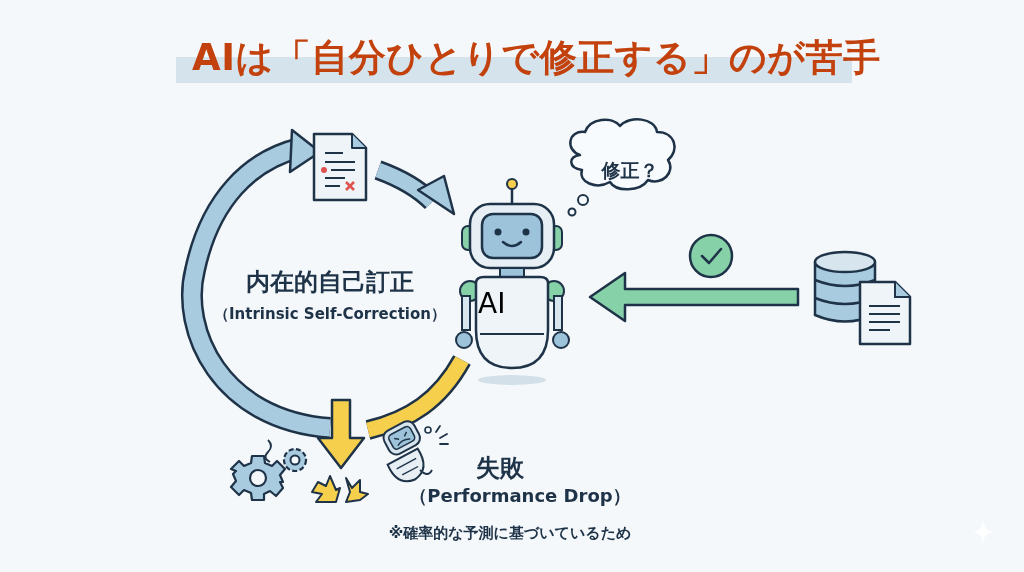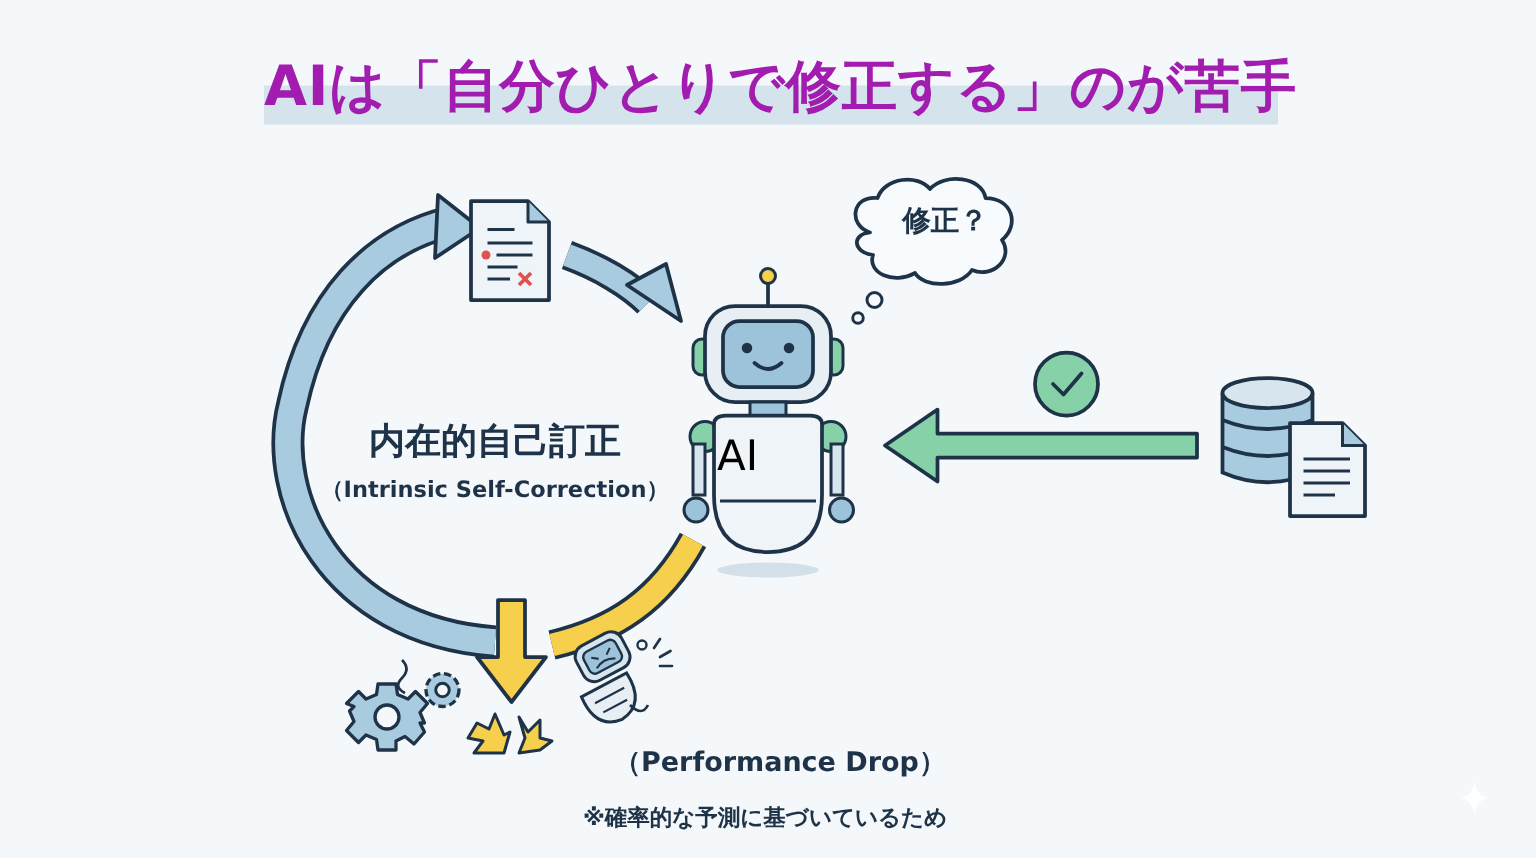--- a/index.html
+++ b/index.html
@@ -7,33 +7,33 @@
     width: 1024px; height: 572px; overflow: hidden;
     background: #f4f8fb;
     font-family: "DejaVu Sans", "Liberation Sans", sans-serif;
     color: #1f3348;
     position: relative;
   }
   .stage { position: absolute; left: 0; top: 0; width: 1024px; height: 572px; }
   .title-wrap { position: absolute; left: 176px; top: 30px; width: 676px; height: 56px; }
   .title-band { position: absolute; left: 0; top: 27px; width: 676px; height: 26px; background: #d5e3ec; }
   .title {
-    position: absolute; left: 0; top: 0; width: 676px; text-align: right;
-    font-size: 37px; font-weight: bold; color: #a21caf; letter-spacing: 0.5px;
+    position: absolute; left: 16px; top: 0; width: 676px; text-align: right;
+    font-size: 37px; font-weight: bold; color: #c2410c; letter-spacing: 0.5px;
     line-height: 56px; white-space: nowrap;
   }
-  .label { position: absolute; text-align: center; color: #1f3348; font-weight: bold; white-space: nowrap; margin-top: 12px; }
+  .label { position: absolute; text-align: center; color: #1f3348; font-weight: bold; white-space: nowrap; }
   .lbl-intrinsic-jp { left: 205px; top: 266px; width: 250px; font-size: 24px; }
   .lbl-intrinsic-en { left: 200px; top: 305px; width: 260px; font-size: 15px; }
   .lbl-fail-jp { left: 460px; top: 452px; width: 80px; font-size: 24px; }
   .lbl-fail-en { left: 400px; top: 484px; width: 240px; font-size: 18px; text-align: center; }
   .lbl-ext-jp { left: 662px; top: 317px; width: 110px; font-size: 24px; }
   .lbl-ext-sub { left: 662px; top: 350px; width: 110px; font-size: 19px; }
   .lbl-note { left: 340px; top: 524px; width: 340px; font-size: 15px; text-align: center; }
-  .bubble-text { position: absolute; left: 590px; top: 134px; width: 80px; text-align: center; font-size: 19px; font-weight: bold; color: #1f3348; }
+  .bubble-text { position: absolute; left: 590px; top: 158px; width: 80px; text-align: center; font-size: 19px; font-weight: bold; color: #1f3348; }
   .ai-text { position: absolute; left: 478px; top: 287px; width: 56px; text-align: left; font-size: 28px; color: #000000; font-family: "DejaVu Sans", sans-serif; }
   svg { position: absolute; left: 0; top: 0; }
 </style>
 </head>
 <body>
 
 <div class="stage">
 
   <div class="title-wrap">
     <div class="title-band"></div>
@@ -164,16 +164,17 @@
     </g>
   </svg>
 
   <div class="bubble-text">修正？</div>
   <div class="ai-text">AI</div>
 
   <div class="label lbl-intrinsic-jp">内在的自己訂正</div>
   <div class="label lbl-intrinsic-en">（Intrinsic Self-Correction）</div>
 
 
+  <div class="label lbl-fail-jp">失敗</div>
   <div class="label lbl-fail-en">（Performance Drop）</div>
 
   <div class="label lbl-note">※確率的な予測に基づいているため</div>
 </div>
 
 </body></html>

